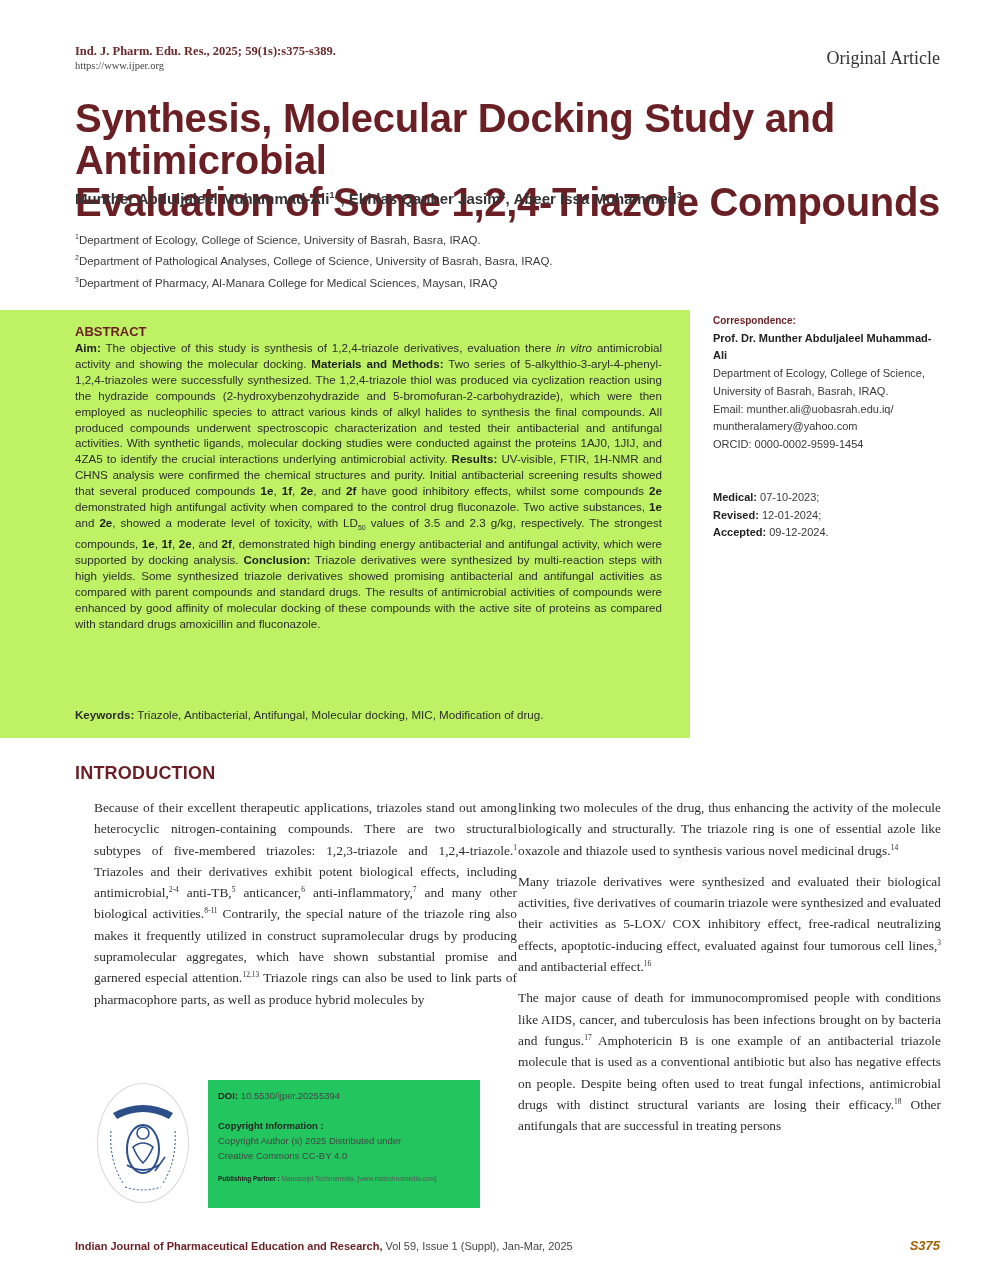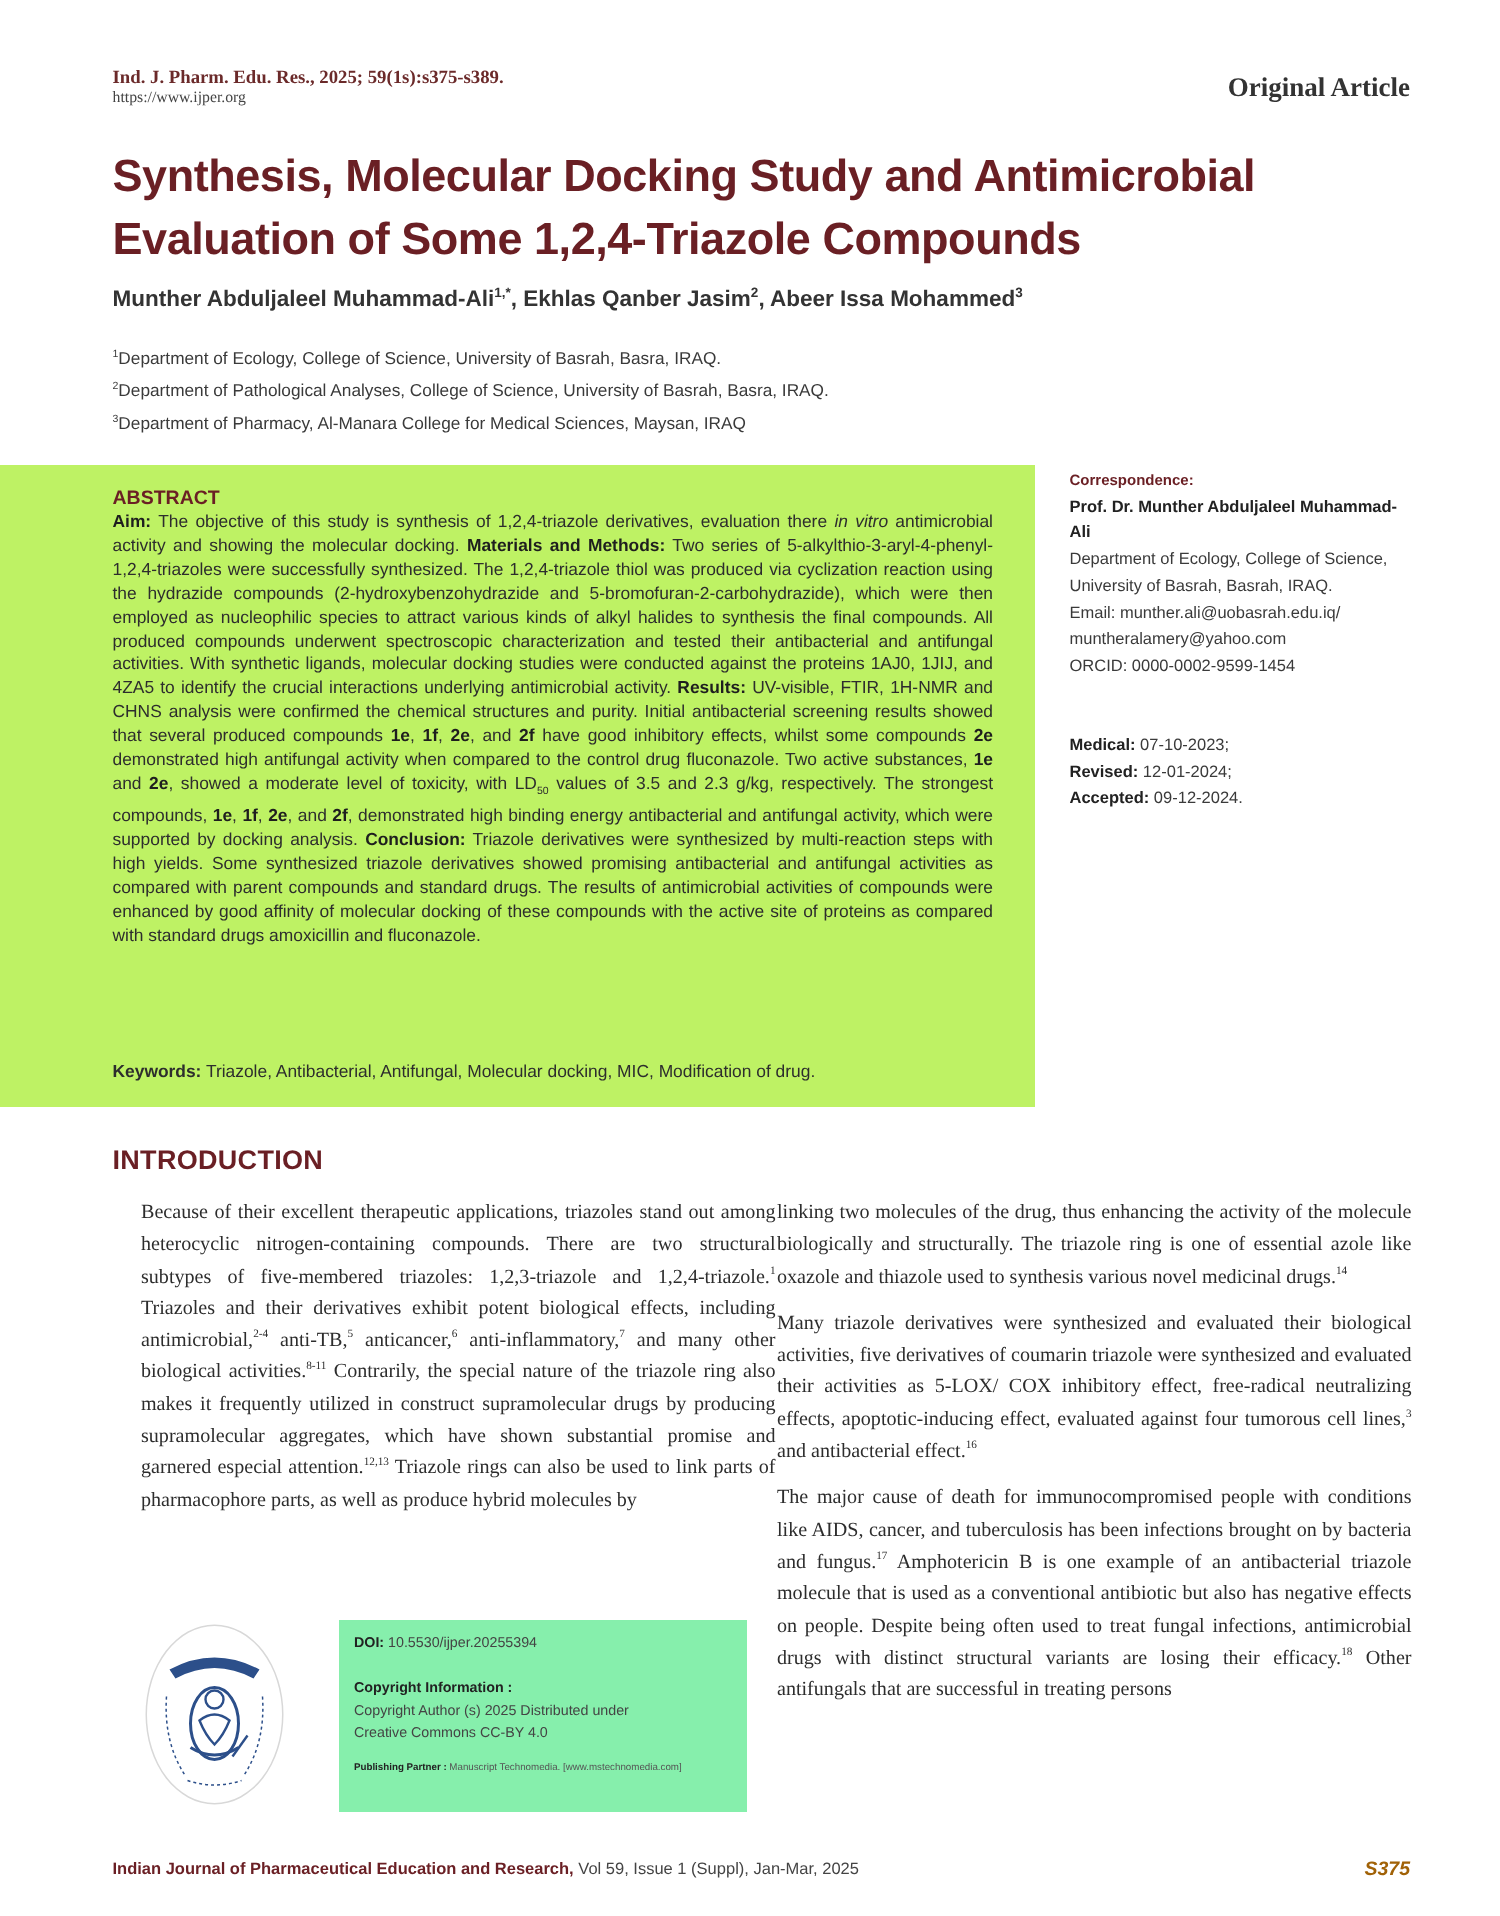--- a/index.html
+++ b/index.html
@@ -2,23 +2,23 @@
 <html><head>
 <meta charset="utf-8">
 <style>
   html, body { margin: 0; padding: 0; background: #ffffff; }
   body { width: 1000px; height: 1277px; position: relative; overflow: hidden; color: #2a2a2a; }
   .sans { font-family: "Liberation Sans", "DejaVu Sans", sans-serif; }
   .serif { font-family: "Liberation Serif", "DejaVu Serif", serif; }
 
   .journal-ref { position: absolute; left: 75px; top: 44px; font-size: 12.5px; font-weight: bold; color: #6b2a2a; }
   .journal-url { position: absolute; left: 75px; top: 60px; font-size: 10.5px; color: #444; }
-  .article-type { position: absolute; right: 60px; top: 48px; font-size: 18px; color: #333; font-weight: bold; }
+  .article-type { position: absolute; right: 60px; top: 48px; font-size: 18px; color: #333; }
 
-  .title { position: absolute; left: 75px; top: 97px; width: 880px; font-size: 30px; font-weight: bold; line-height: 42px; color: #6a1f24; letter-spacing: -0.3px; }
+  .title { position: absolute; left: 75px; top: 97px; width: 880px; font-size: 40px; font-weight: bold; line-height: 42px; color: #6a1f24; letter-spacing: -0.3px; }
 
   .authors { position: absolute; left: 75px; top: 190px; font-size: 15px; font-weight: bold; color: #333; }
   .authors sup { font-size: 9px; }
 
   .affils { position: absolute; left: 75px; top: 228px; font-size: 11.5px; line-height: 17.5px; color: #3a3a3a; }
   .affils sup { font-size: 7px; }
 
   .abstract-box { position: absolute; left: 0; top: 310px; width: 690px; height: 428px; background: #bef264; }
   .abstract-inner { position: absolute; left: 75px; top: 14px; width: 587px; font-size: 11.6px; line-height: 15.9px; text-align: justify; color: #2d2d2d; }
   .abstract-heading { font-size: 13px; font-weight: bold; color: #6a1f24; display: block; line-height: 16px; }
@@ -33,21 +33,21 @@
 
   .intro-heading { position: absolute; left: 75px; top: 763px; font-size: 18px; font-weight: bold; color: #6a1f24; letter-spacing: 0.2px; }
 
   .col { position: absolute; font-size: 13.4px; line-height: 21.3px; text-align: justify; color: #2d2d2d; }
   .col p { margin: 0 0 10px 0; }
   .col sup { font-size: 7.5px; line-height: 0; }
   .col-left { left: 75px; top: 797px; width: 423px; margin-left: 19px; }
   .col-right { left: 518px; top: 797px; width: 423px; }
 
   .logo { position: absolute; left: 97px; top: 1083px; width: 90px; height: 118px; border-radius: 50%; border: 1px solid #d8d8d8; background: #fff; display: flex; align-items: center; justify-content: center; }
-  .info-box { position: absolute; left: 226px; top: 1080px; width: 272px; height: 128px; background: #86efac; }
+  .info-box { position: absolute; left: 208px; top: 1080px; width: 272px; height: 128px; background: #22c55e; }
   .info-inner { position: absolute; left: 10px; top: 8px; font-size: 9.5px; line-height: 15px; color: #444; }
   .info-inner b { color: #222; }
   .pub-partner { font-size: 6.5px; color: #555; }
 
   .footer { position: absolute; left: 75px; top: 1240px; font-size: 11px; color: #444; }
   .footer b { color: #6a1f24; }
   .page-num { position: absolute; right: 60px; top: 1238px; font-size: 13px; font-weight: bold; color: #a16207; font-style: italic; }
 </style>
 </head>
 <body>

